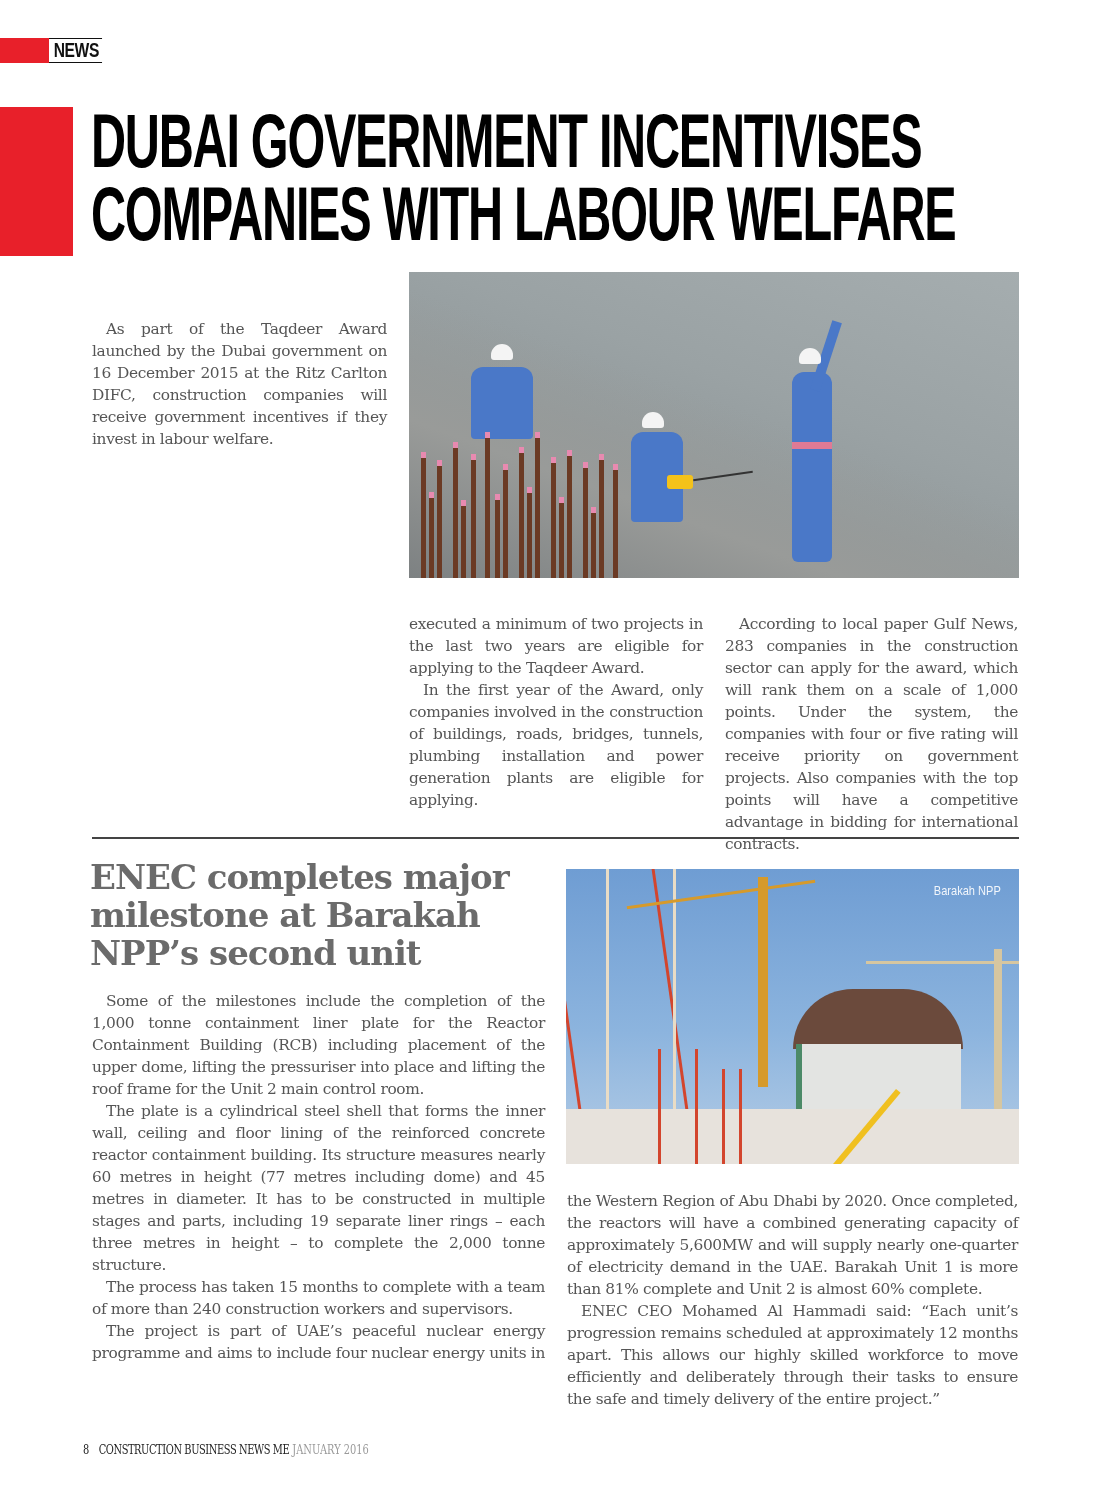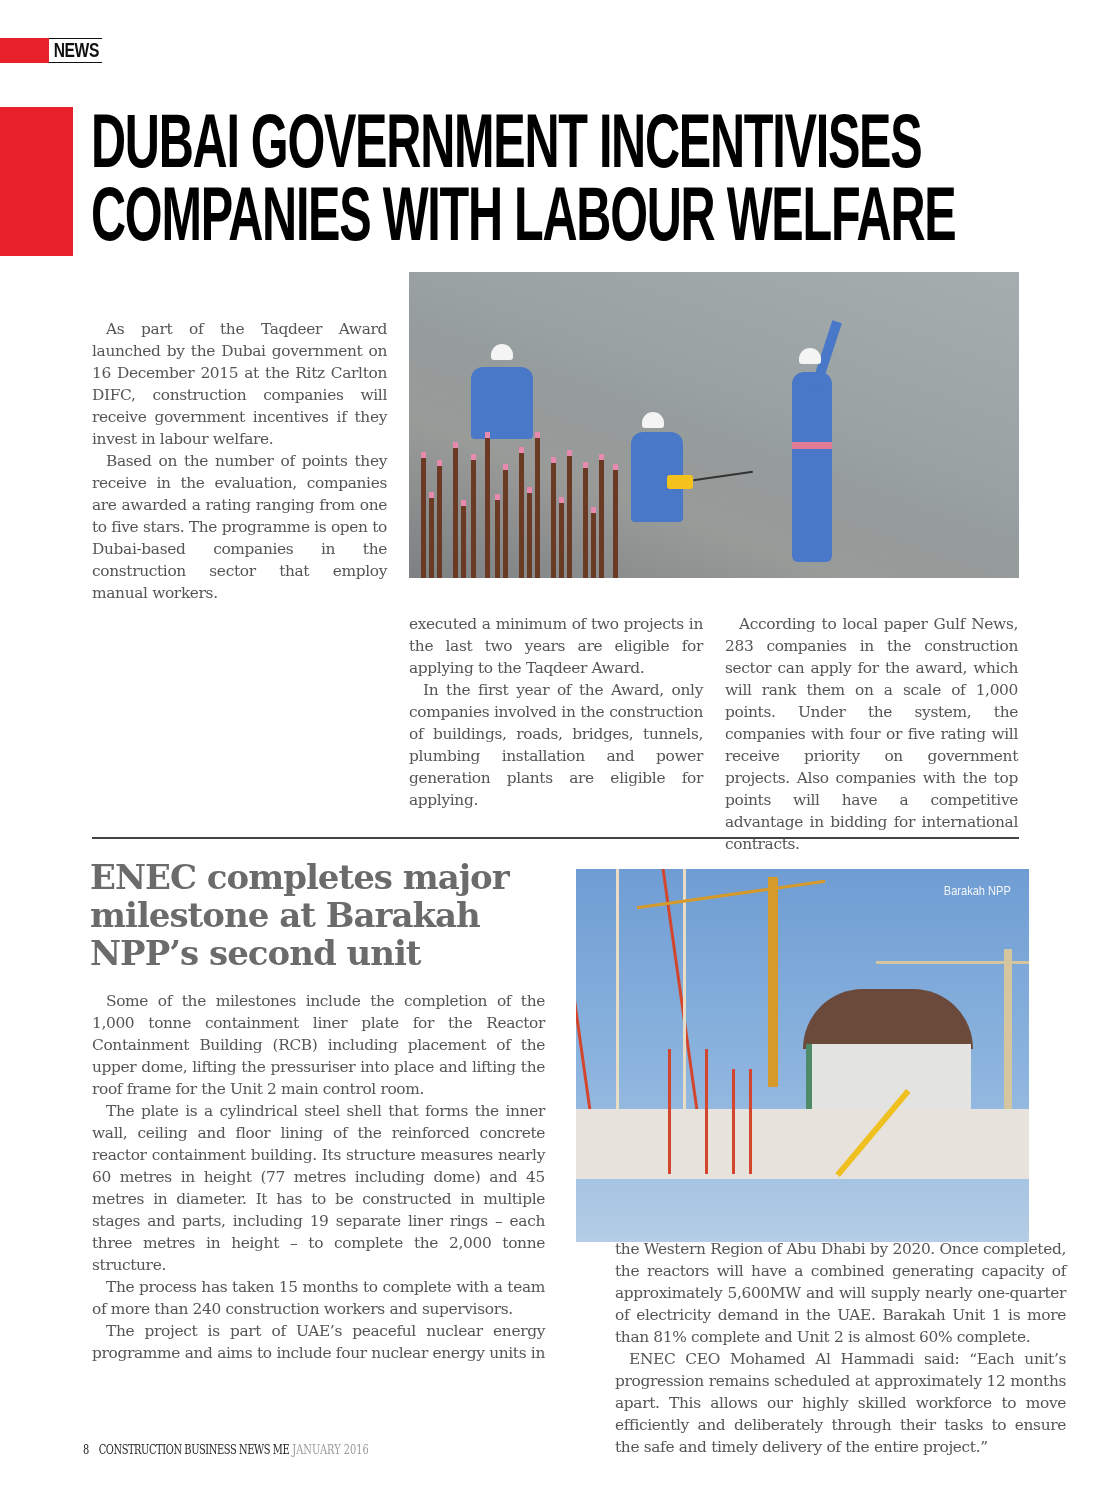--- a/index.html
+++ b/index.html
@@ -41,24 +41,24 @@
   .rebar { position: absolute; width: 5px; background: #6b3a24; border-top: 6px solid #e88ab0; }
 
   
   .separator { position: absolute; left: 92px; top: 837px; width: 927px; height: 2px; background: #444; }
 
   
   .subhead { position: absolute; left: 90px; top: 858px; width: 470px;
              font-family: "DejaVu Serif", serif; font-weight: 700; font-size: 34px; line-height: 38px;
              color: #6b6b6b; letter-spacing: -1px; }
   .col4 { left: 92px; top: 990px; width: 453px; }
-  .col5 { left: 567px; top: 1238px; width: 451px; margin-left: 48px; }
+  .col5 { left: 567px; top: 1190px; width: 451px; }
 
-  .photo2 { position: absolute; left: 566px; top: 869px; width: 453px; height: 373px; overflow: hidden;
-            background: linear-gradient(180deg, #6f9dd3 0%, #8cb4de 55%, #b5cde6 100%); margin-left: 10px; }
+  .photo2 { position: absolute; left: 566px; top: 869px; width: 453px; height: 295px; overflow: hidden;
+            background: linear-gradient(180deg, #6f9dd3 0%, #8cb4de 55%, #b5cde6 100%); }
   .caption { position: absolute; right: 18px; top: 14px; font-family: "Liberation Sans", sans-serif;
              font-size: 13px; color: #f2f6fb; transform: scaleX(0.85); transform-origin: right top; }
   .dome { position: absolute; left: 227px; top: 120px; width: 170px; height: 60px; background: #6b4a3c;
           border-radius: 85px 85px 0 0; }
   .cyl { position: absolute; left: 230px; top: 175px; width: 165px; height: 110px; background: #e3e4e2;
          border-left: 6px solid #4c8a68; }
   .bldg { position: absolute; left: 0; top: 240px; width: 100%; height: 70px; background: #e7e2dc; }
   .pylon { position: absolute; border-left: 3px solid #d3452d; border-right: 3px solid #d3452d; }
   .crane { position: absolute; background: #d69a2b; }
   .crane-arm { position: absolute; height: 3px; background: #d69a2b; }
@@ -79,21 +79,20 @@
 <div class="tag-box">NEWS</div>
 
 <div class="red-block"></div>
 <div class="headline">
   <div>DUBAI GOVERNMENT INCENTIVISES</div>
   <div>COMPANIES WITH LABOUR WELFARE</div>
 </div>
 
 <div class="col col1">
   <p>As part of the Taqdeer Award launched by the Dubai government on 16 December 2015 at the Ritz Carlton DIFC, construction companies will receive government incentives if they invest in labour welfare.</p>
-  <p>Based on the number of points they receive in the evaluation, companies are awarded a rating ranging from one to five stars. The programme is open to Dubai-based companies in the construction sector that employ manual workers.</p>
 </div>
 
 <div class="photo1" aria-label="Construction workers in blue coveralls and white helmets beside a concrete wall">
   <div class="wall"></div>
   <div class="ground"></div>
 
   <div class="worker" style="left:62px; top:95px; width:62px; height:72px;"></div>
   <div class="helmet" style="left:82px; top:72px;"></div>
 
   <div class="worker" style="left:222px; top:160px; width:52px; height:90px;"></div>

